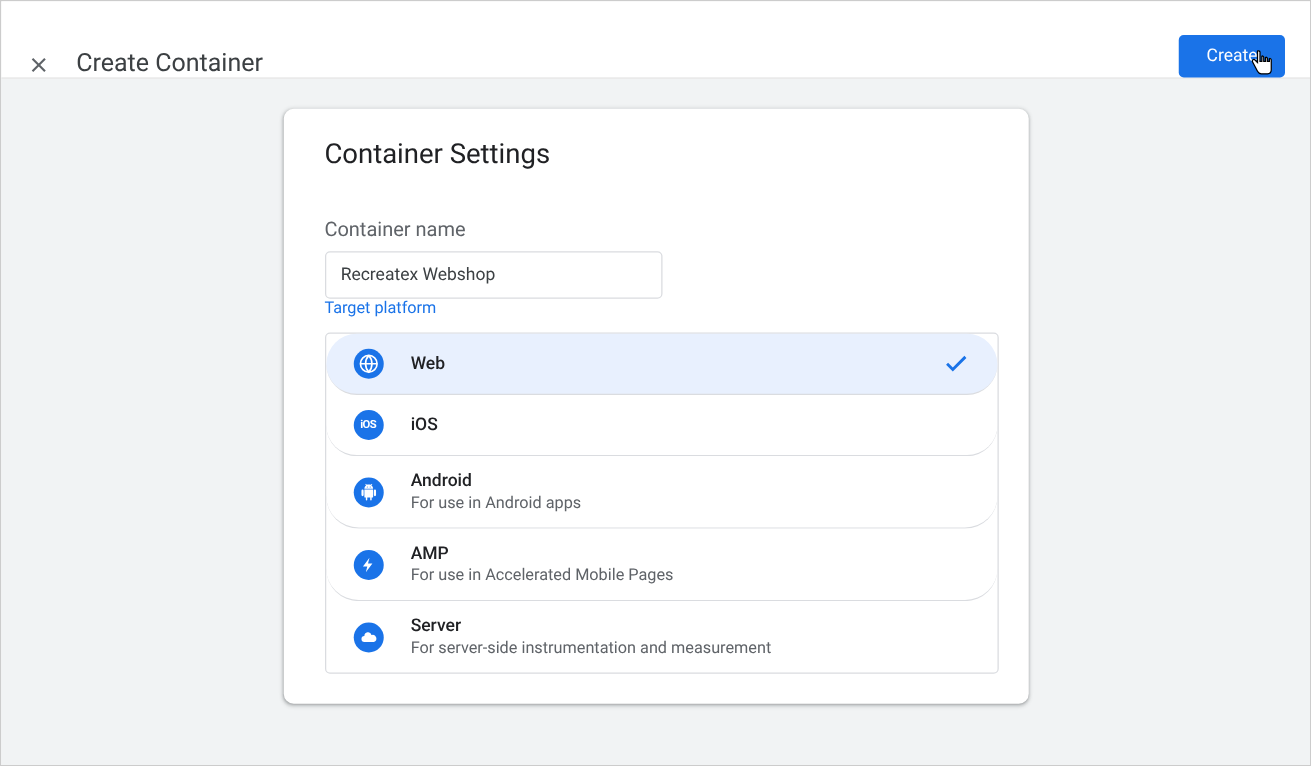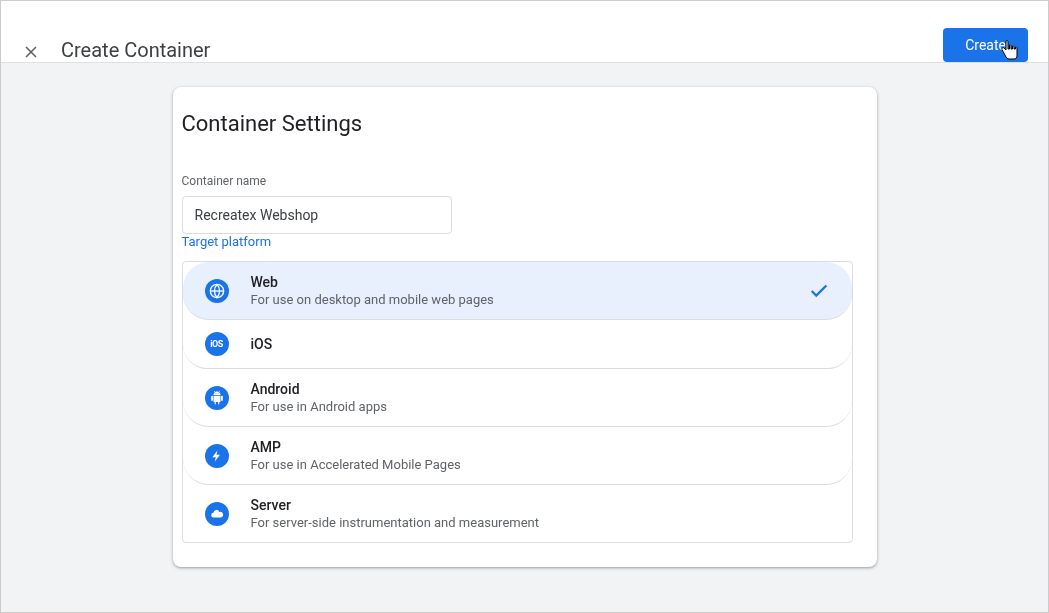--- a/index.html
+++ b/index.html
@@ -56,34 +56,34 @@
     }
     .content {
       background: #f1f3f4;
       height: calc(100% - 62px);
       padding-top: 24px;
       display: flex;
       justify-content: center;
     }
     .card {
       background: #fff;
-      width: 704px;
+      width: 596px;
       border-radius: 8px;
       box-shadow: 0 1px 2px rgba(60,64,67,0.3), 0 1px 3px 1px rgba(60,64,67,0.15);
-      padding: 24px 24px 24px 9px;
+      padding: 24px 24px 24px 33px;
       height: fit-content;
     }
     .card-title {
       font-size: 22px;
       color: #202124;
       font-weight: 400;
       margin-bottom: 38px;
     }
     .field-label {
-      font-size: 12px;
+      font-size: 16px;
       color: #5f6368;
       margin-bottom: 8px;
     }
     .text-input {
       width: 270px;
       height: 38px;
       border: 1px solid #dadce0;
       border-radius: 4px;
       padding: 0 12px;
       font-size: 14px;
@@ -176,21 +176,20 @@
       <div class="platform-item selected">
         <div class="platform-icon">
           <svg width="16" height="16" viewBox="0 0 24 24" fill="none" stroke="currentColor" stroke-width="2">
             <circle cx="12" cy="12" r="10"></circle>
             <line x1="2" y1="12" x2="22" y2="12"></line>
             <path d="M12 2 a15 15 0 0 1 0 20 a15 15 0 0 1 0 -20"></path>
           </svg>
         </div>
         <div class="platform-text">
           <div class="platform-name">Web</div>
-          <div class="platform-desc">For use on desktop and mobile web pages</div>
         </div>
         <svg class="check-icon" viewBox="0 0 24 24" fill="none" stroke="currentColor" stroke-width="2.5">
           <polyline points="20 6 9 17 4 12"></polyline>
         </svg>
       </div>
 
       <div class="platform-item">
         <div class="platform-icon">
           <span style="font-size:9px;font-weight:bold;letter-spacing:-0.5px;">iOS</span>
         </div>

